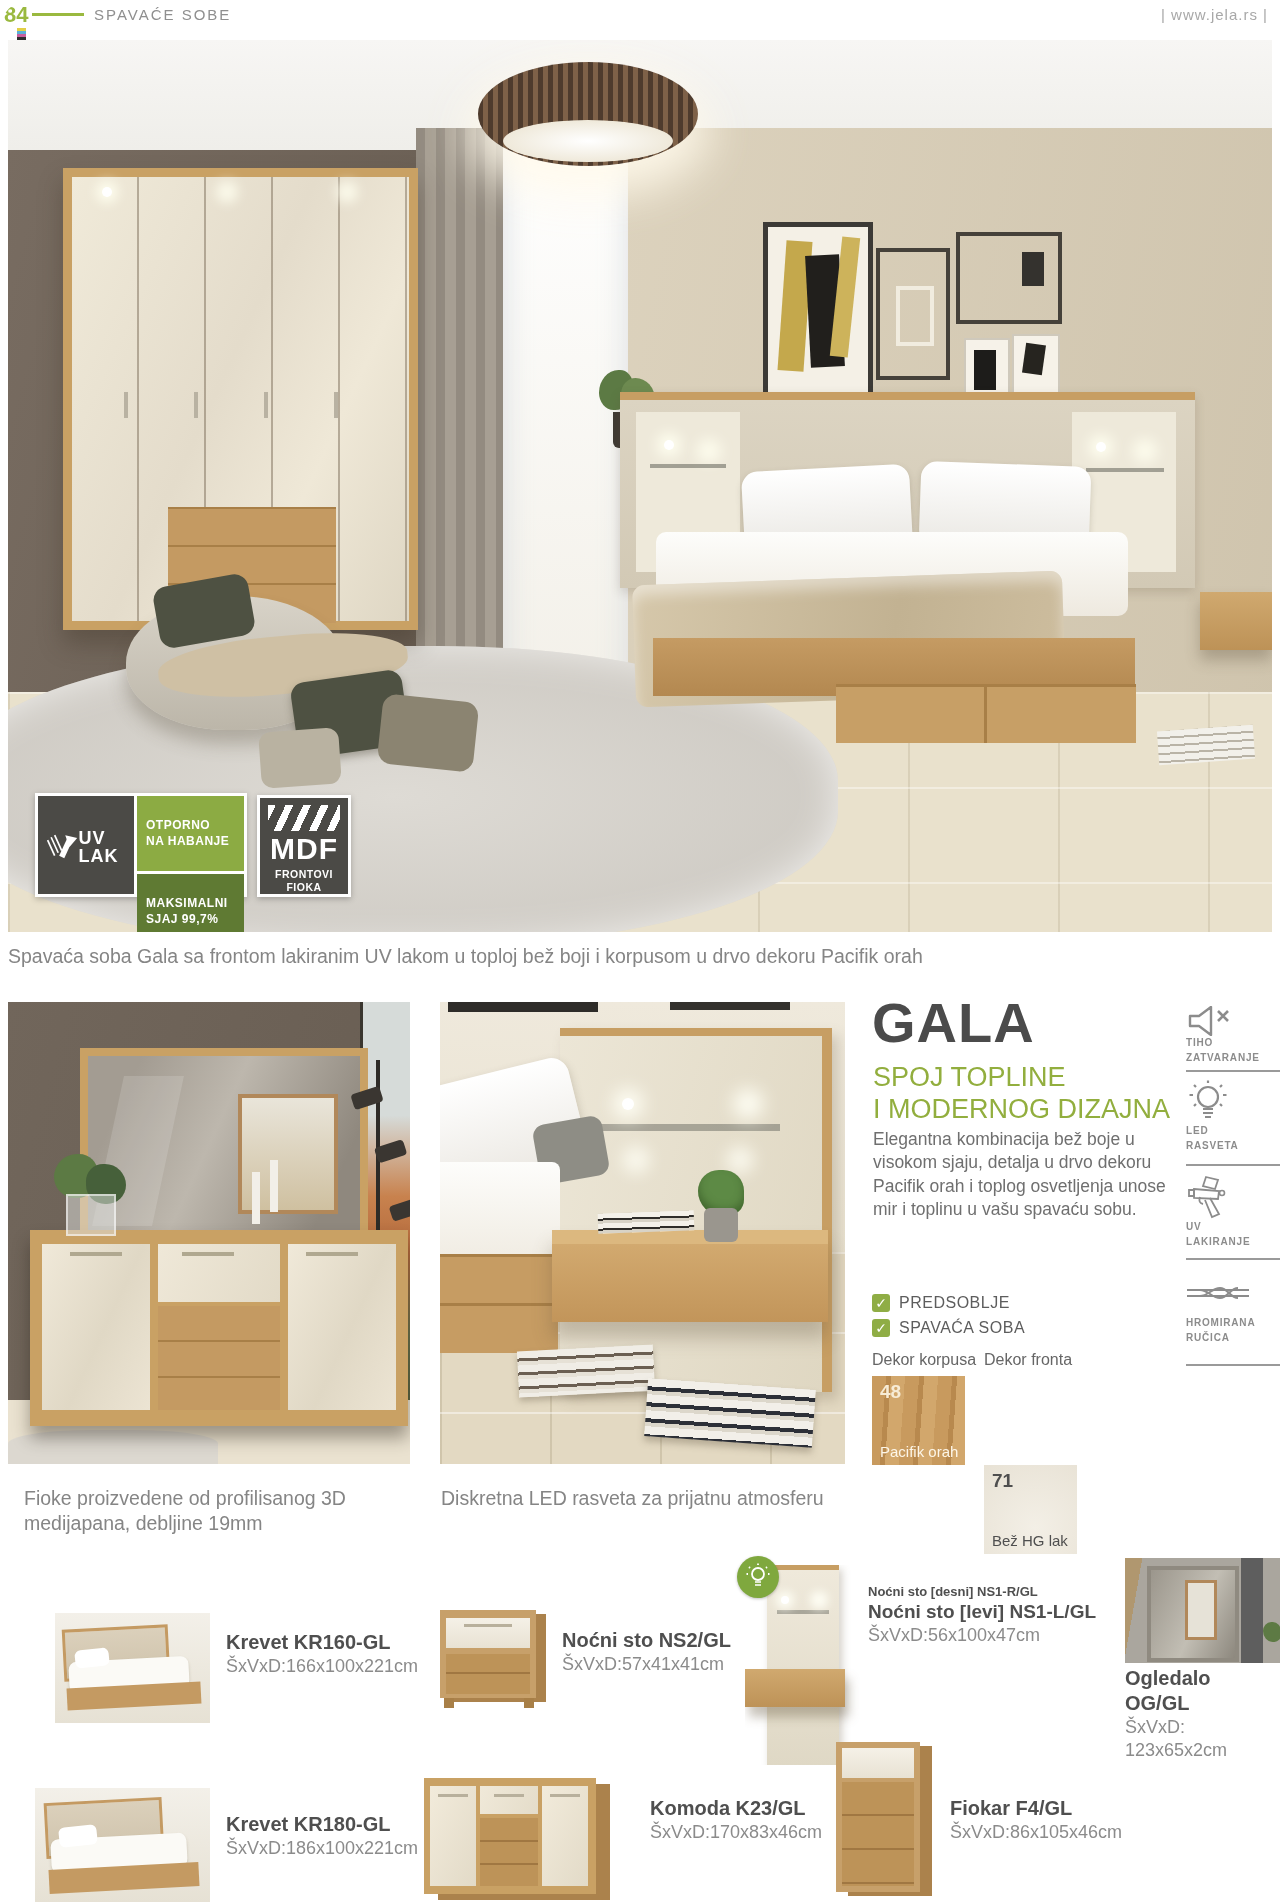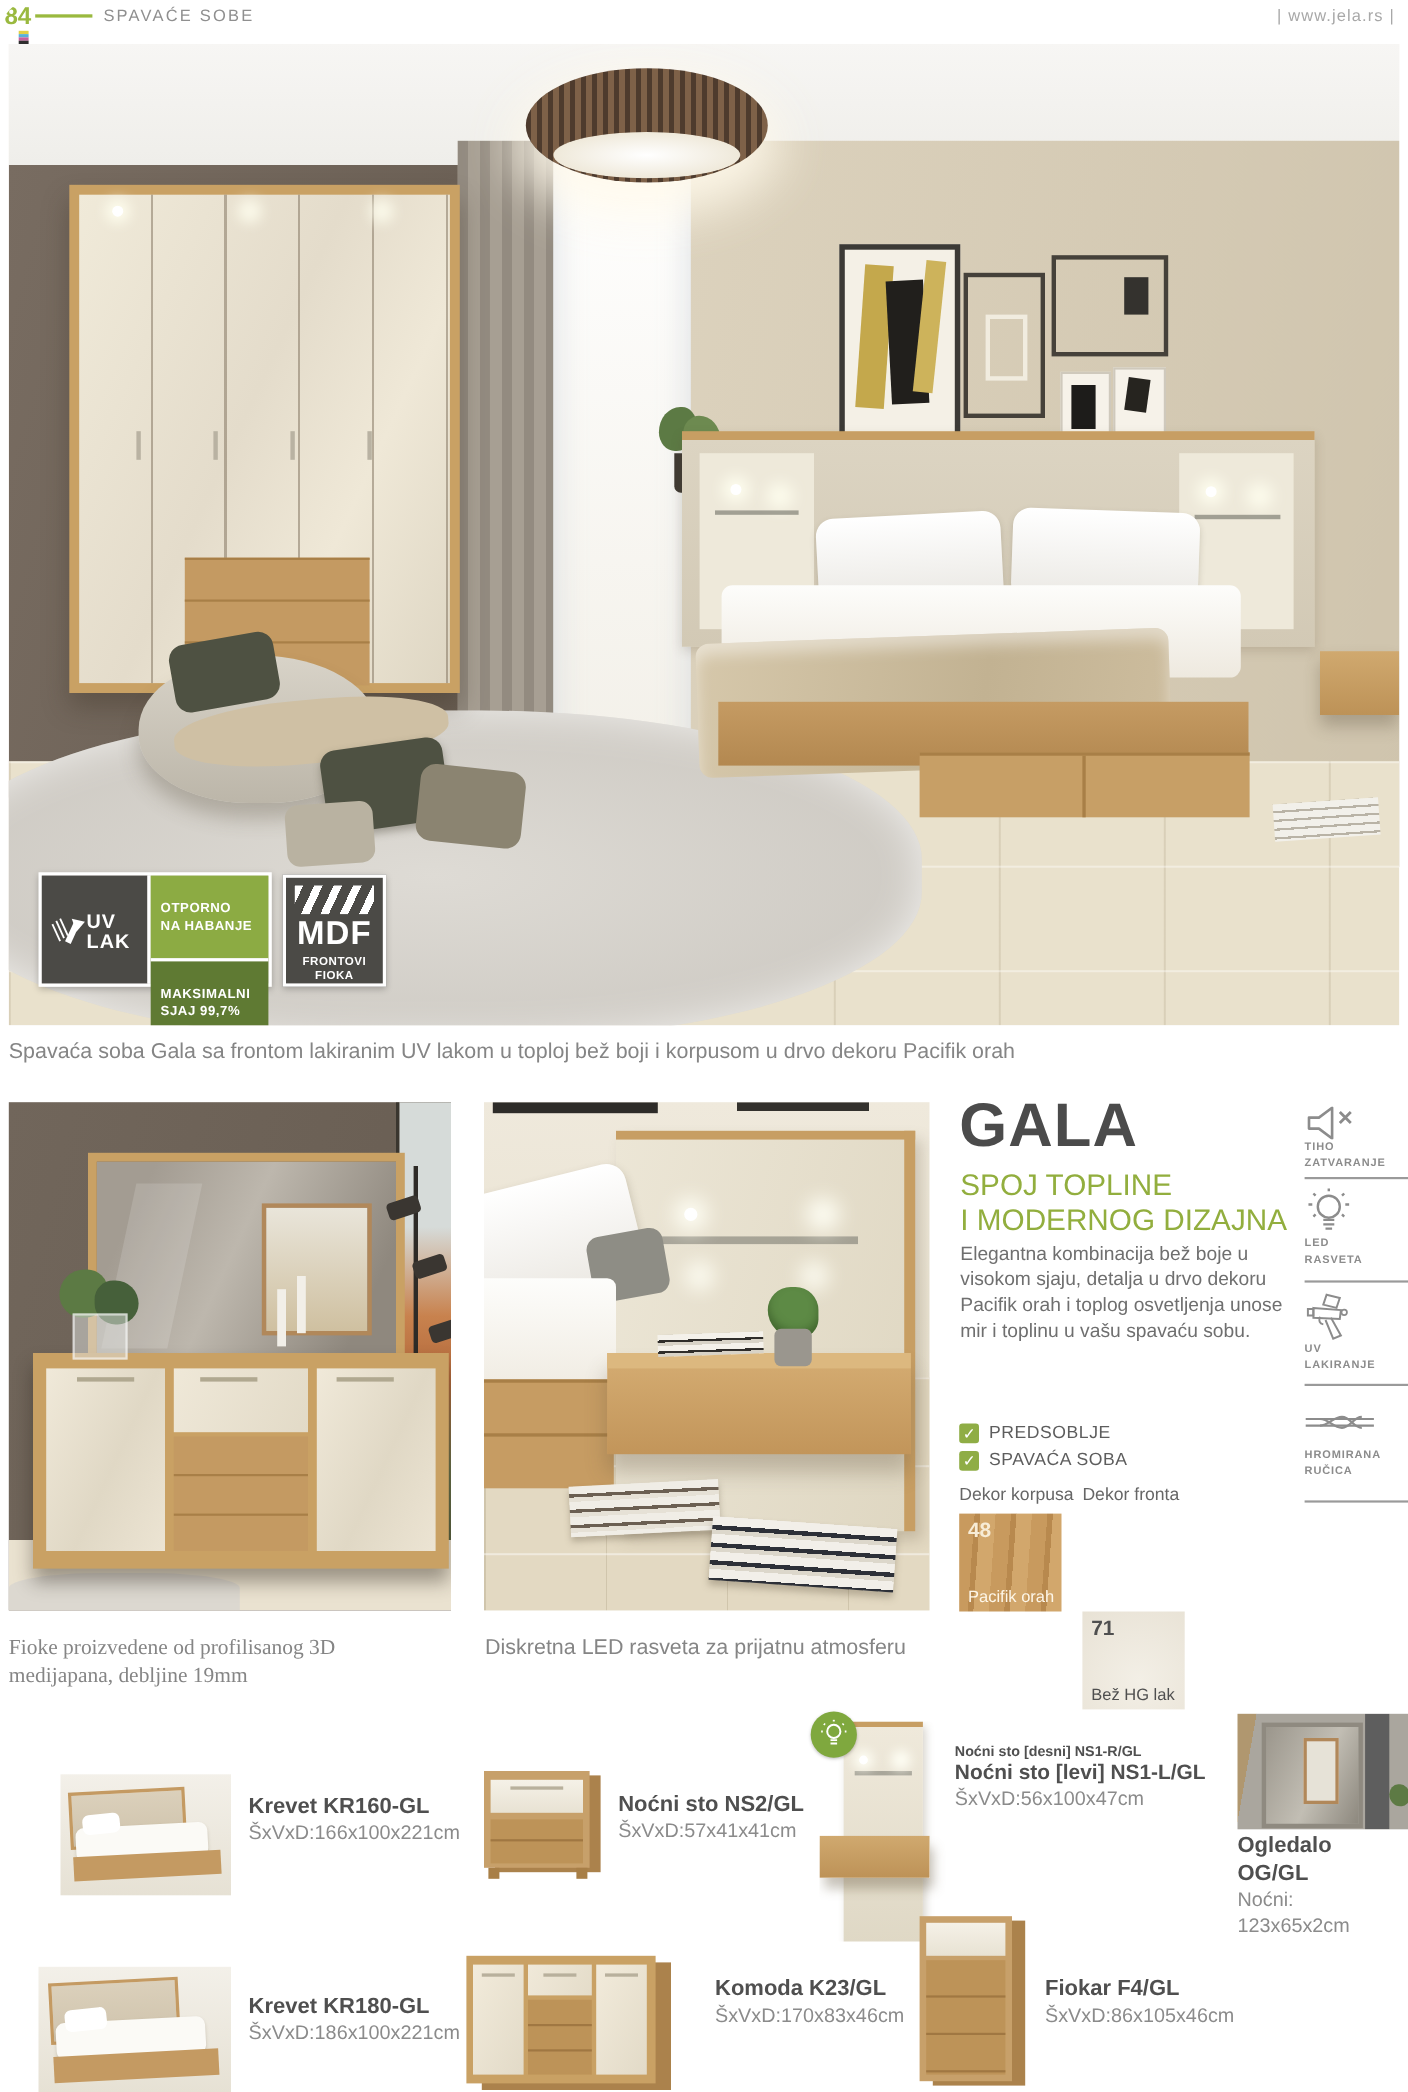--- a/index.html
+++ b/index.html
@@ -289,21 +289,21 @@
         <path d="M1 8 H63 M1 14 H63" stroke="#8c8c8c" stroke-width="2" fill="none"></path>
         <path d="M14 14 C22 14 26 6 34 6 C42 6 44 16 52 16" stroke="#8c8c8c" stroke-width="2" fill="none"></path>
         <path d="M14 8 C22 8 26 16 34 16 C42 16 44 6 52 6" stroke="#8c8c8c" stroke-width="2" fill="none"></path>
       </svg>
       <div class="flabel pre" style="margin-top:12px;">HROMIRANA
 RUČICA</div>
     </div>
     <div class="fsep"></div>
   </div>
 
-  <div class="abs caption pre" style="left:8px;top:1486px;width:420px;font-family:Liberation Serif, serif;">Fioke proizvedene od profilisanog 3D
+  <div class="abs caption pre" style="left:24px;top:1486px;width:420px;">Fioke proizvedene od profilisanog 3D
 medijapana, debljine 19mm</div>
   <div class="abs caption" style="left:441px;top:1486px;width:420px;">Diskretna LED rasveta za prijatnu atmosferu</div>
 
   <div class="thumb" style="left:55px;top:1613px;width:155px;height:110px;background:linear-gradient(#f3f0e9,#e6e1d4);">
     <div class="abs" style="left:8px;top:14px;width:100px;height:46px;background:linear-gradient(#dbd0bb,#cfc3ac);border:3px solid #c49a62;transform:rotate(-3deg);"></div>
     <div class="abs" style="left:14px;top:46px;width:120px;height:32px;border-radius:8px;background:#fbfaf6;transform:rotate(-3deg);box-shadow:0 2px 3px rgba(120,105,80,.3);"></div>
     <div class="abs" style="left:12px;top:72px;width:134px;height:22px;background:#c49a62;transform:rotate(-3deg);"></div>
     <div class="abs" style="left:20px;top:36px;width:34px;height:18px;border-radius:6px;background:#fff;transform:rotate(-6deg);"></div>
   </div>
   <div class="abs" style="left:226px;top:1630px;">
@@ -347,21 +347,21 @@
 
   <div class="thumb" style="left:1125px;top:1558px;width:155px;height:105px;background:linear-gradient(100deg,#b0976f 0 10%,#aaa69e 10% 100%);">
     <div class="abs" style="left:22px;top:8px;width:84px;height:88px;border:4px solid #8f8a80;background:linear-gradient(115deg,#9b968c,#c2beb4 55%,#8d887e);">
       <div class="abs" style="left:34px;top:10px;width:26px;height:54px;border:3px solid #b1885a;background:#e6e2d7;"></div>
     </div>
     <div class="abs" style="left:116px;top:0;width:22px;height:105px;background:#5e5e5e;"></div>
     <div class="abs" style="left:138px;top:64px;width:18px;height:20px;border-radius:50% 50% 40% 60%;background:#5d7a44;"></div>
   </div>
   <div class="abs" style="left:1125px;top:1666px;">
     <div class="pname">Ogledalo OG/GL</div>
-    <div class="pdims">Noćni: 123x65x2cm</div>
+    <div class="pdims">ŠxVxD: 123x65x2cm</div>
   </div>
 
   <div class="thumb" style="left:35px;top:1788px;width:175px;height:114px;background:linear-gradient(#f3f0e9,#e6e1d4);">
     <div class="abs" style="left:10px;top:12px;width:112px;height:50px;background:linear-gradient(#dbd0bb,#cfc3ac);border:3px solid #c49a62;transform:rotate(-3deg);"></div>
     <div class="abs" style="left:16px;top:48px;width:136px;height:34px;border-radius:8px;background:#fbfaf6;transform:rotate(-3deg);box-shadow:0 2px 3px rgba(120,105,80,.3);"></div>
     <div class="abs" style="left:14px;top:78px;width:150px;height:24px;background:#c49a62;transform:rotate(-3deg);"></div>
     <div class="abs" style="left:24px;top:38px;width:38px;height:20px;border-radius:6px;background:#fff;transform:rotate(-6deg);"></div>
   </div>
   <div class="abs" style="left:226px;top:1812px;">
     <div class="pname">Krevet KR180-GL</div>

